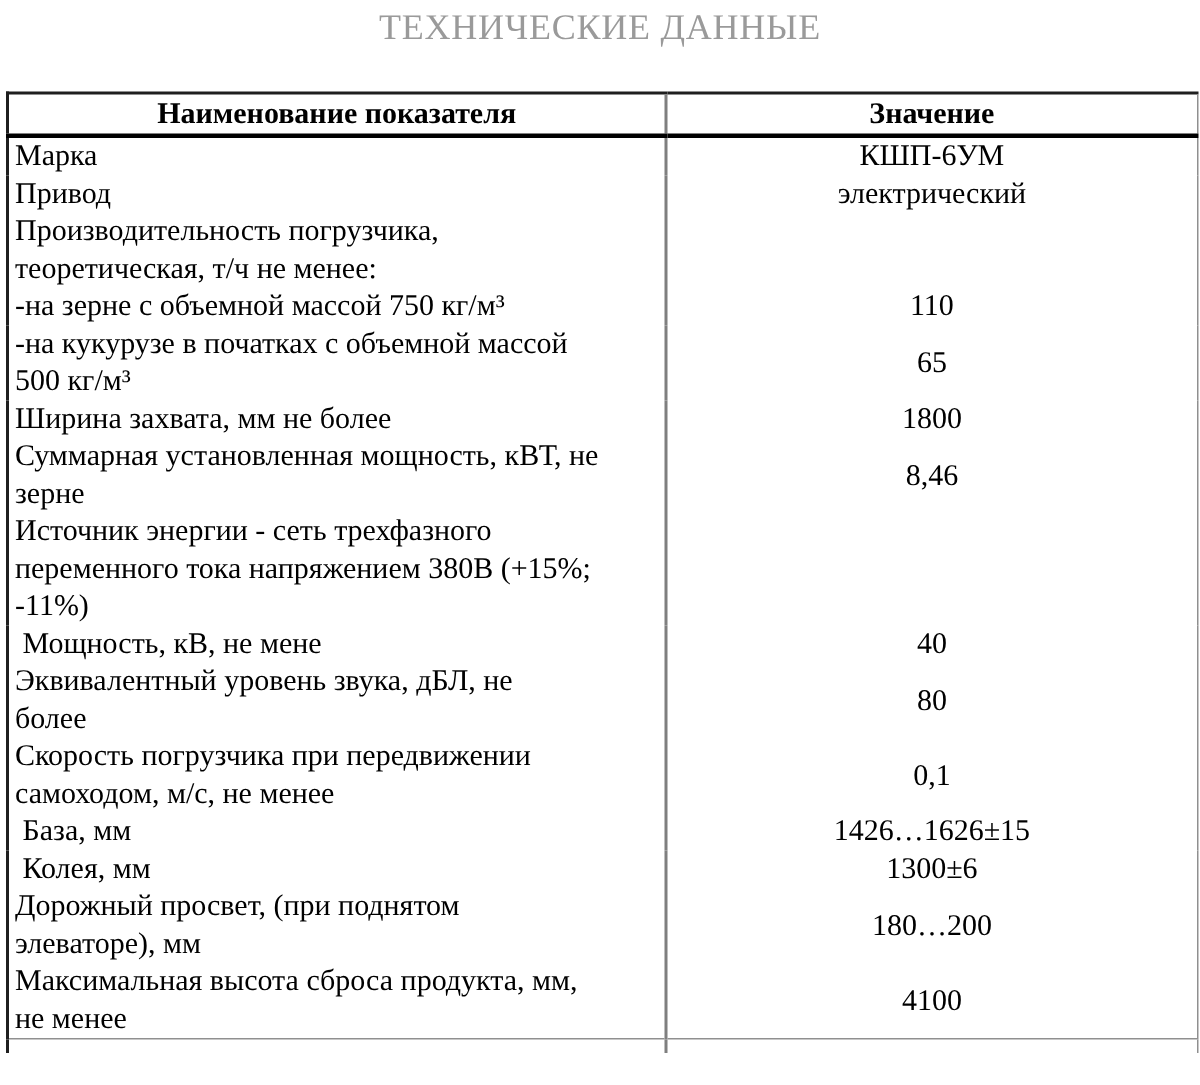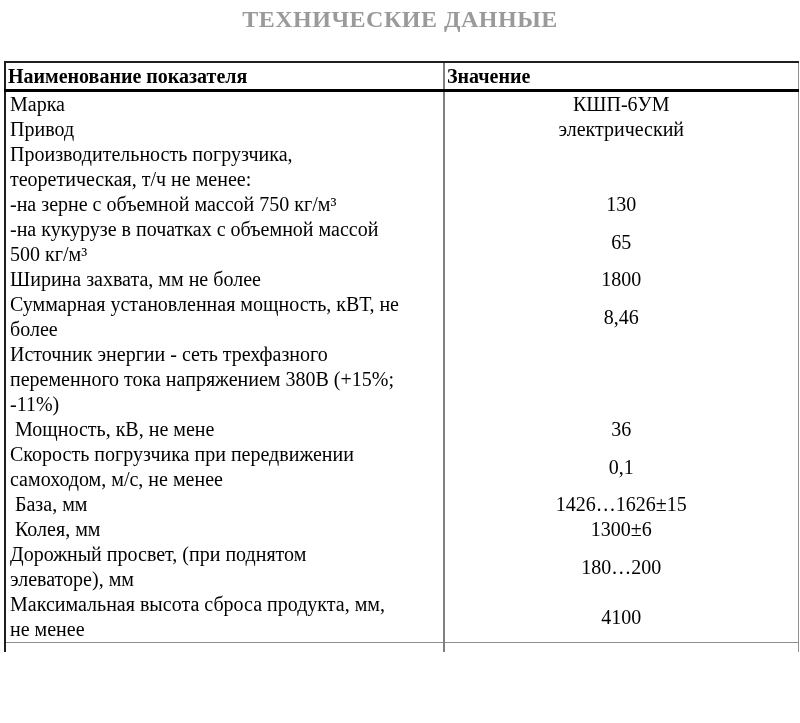--- a/index.html
+++ b/index.html
@@ -18,40 +18,40 @@
   }
   .doc-title {
     position: absolute;
     top: 6px;
     left: 0;
     width: 100%;
     margin: 0;
     text-align: center;
     font-family: "Liberation Serif", "DejaVu Serif", serif;
     font-size: 24px;
-    font-weight: bold;
+    font-weight: normal;
     letter-spacing: 0.5px;
     color: #9a9a9a;
   }
   table.spec-table {
     position: absolute;
     left: 4px;
     top: 61px;
     width: 793px;
     border-collapse: collapse;
     table-layout: fixed;
   }
   table.spec-table col.col-name  { width: 439px; }
   table.spec-table col.col-value { width: 354px; }
 
   table.spec-table th {
     font-size: 20px;
     font-weight: bold;
     line-height: 24px;
-    text-align: left;
+    text-align: center;
     vertical-align: middle;
     padding: 1px 2px;
     border-top: 2px solid #1f1f1f;
     border-bottom: 3px solid #000000;
   }
   table.spec-table th.h-name {
     border-left: 2px solid #1f1f1f;
   }
   table.spec-table th.h-value {
     border-left: 2px solid #7f7f7f;
@@ -110,45 +110,50 @@
       <td class="c-name">Привод</td>
       <td class="c-value">электрический</td>
     </tr>
         <tr>
       <td class="c-name">Производительность погрузчика,
 теоретическая, т/ч не менее:</td>
       <td class="c-value"></td>
     </tr>
         <tr>
       <td class="c-name">-на зерне с объемной массой 750 кг/м³</td>
-      <td class="c-value">130</td>
+      <td class="c-value">110</td>
     </tr>
         <tr>
       <td class="c-name">-на кукурузе в початках с объемной массой
 500 кг/м³</td>
       <td class="c-value">65</td>
     </tr>
         <tr>
       <td class="c-name">Ширина захвата, мм не более</td>
       <td class="c-value">1800</td>
     </tr>
         <tr>
       <td class="c-name">Суммарная установленная мощность, кВТ, не
-более</td>
+зерне</td>
       <td class="c-value">8,46</td>
     </tr>
         <tr>
       <td class="c-name">Источник энергии - сеть трехфазного
 переменного тока напряжением 380В (+15%;
 -11%)</td>
       <td class="c-value"></td>
     </tr>
         <tr>
       <td class="c-name"> Мощность, кВ, не мене</td>
-      <td class="c-value">36</td>
+      <td class="c-value">40</td>
+    </tr>
+        <tr>
+      <td class="c-name">Эквивалентный уровень звука, дБЛ, не
+более</td>
+      <td class="c-value">80</td>
     </tr>
         <tr>
       <td class="c-name">Скорость погрузчика при передвижении
 самоходом, м/с, не менее</td>
       <td class="c-value">0,1</td>
     </tr>
         <tr>
       <td class="c-name"> База, мм</td>
       <td class="c-value">1426…1626±15</td>
     </tr>

